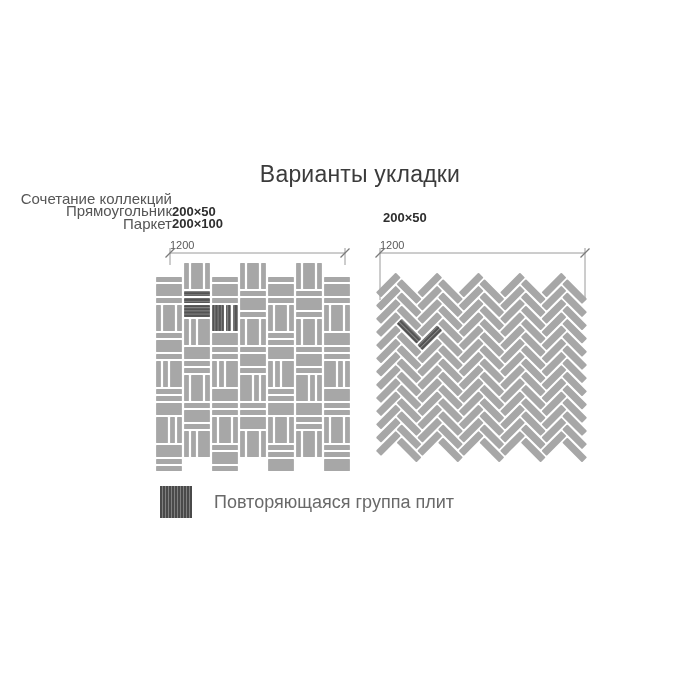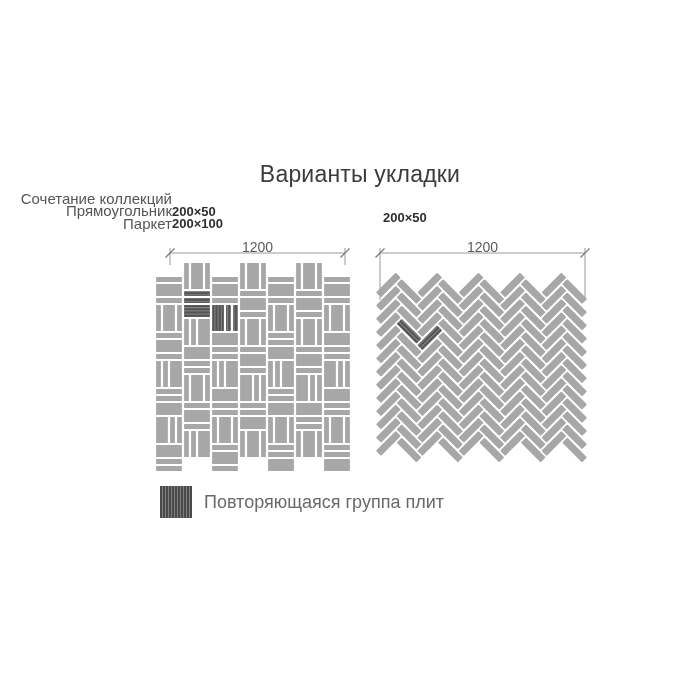--- a/index.html
+++ b/index.html
@@ -16,26 +16,26 @@
     font-size:15px;line-height:12.4px;color:#565656;white-space:nowrap;margin-left:12px;
   }
   .sizes-block{
     position:absolute;top:205.5px;left:172px;font-size:13px;line-height:12.4px;
     font-weight:bold;color:#2e2e2e;white-space:nowrap;
   }
   .right-size{
     position:absolute;top:210px;left:383px;font-size:13px;font-weight:bold;color:#2e2e2e;
   }
   .dim-label{
-    position:absolute;top:239px;text-align:center;font-size:14px;color:#5a5a5a;
+    position:absolute;top:239px;font-size:11px;color:#5a5a5a;
   }
   #dim-label-left{left:170px;width:175px;}
   #dim-label-right{left:380px;width:205px;}
   .legend{
-    position:absolute;top:486px;left:160px;display:flex;align-items:center;gap:12px;
+    position:absolute;top:486px;left:160px;display:flex;align-items:center;gap:22px;
   }
   .legend-swatch{
     width:32px;height:32px;flex:0 0 auto;
     background:repeating-linear-gradient(90deg,#4a4a4a 0px,#4a4a4a 2px,#7f7f7f 2px,#7f7f7f 3px);
   }
   .legend-text{font-size:18px;color:#696969;white-space:nowrap;}
   svg.layer{position:absolute;left:0;top:0;}
 </style>
 </head>
 <body>

